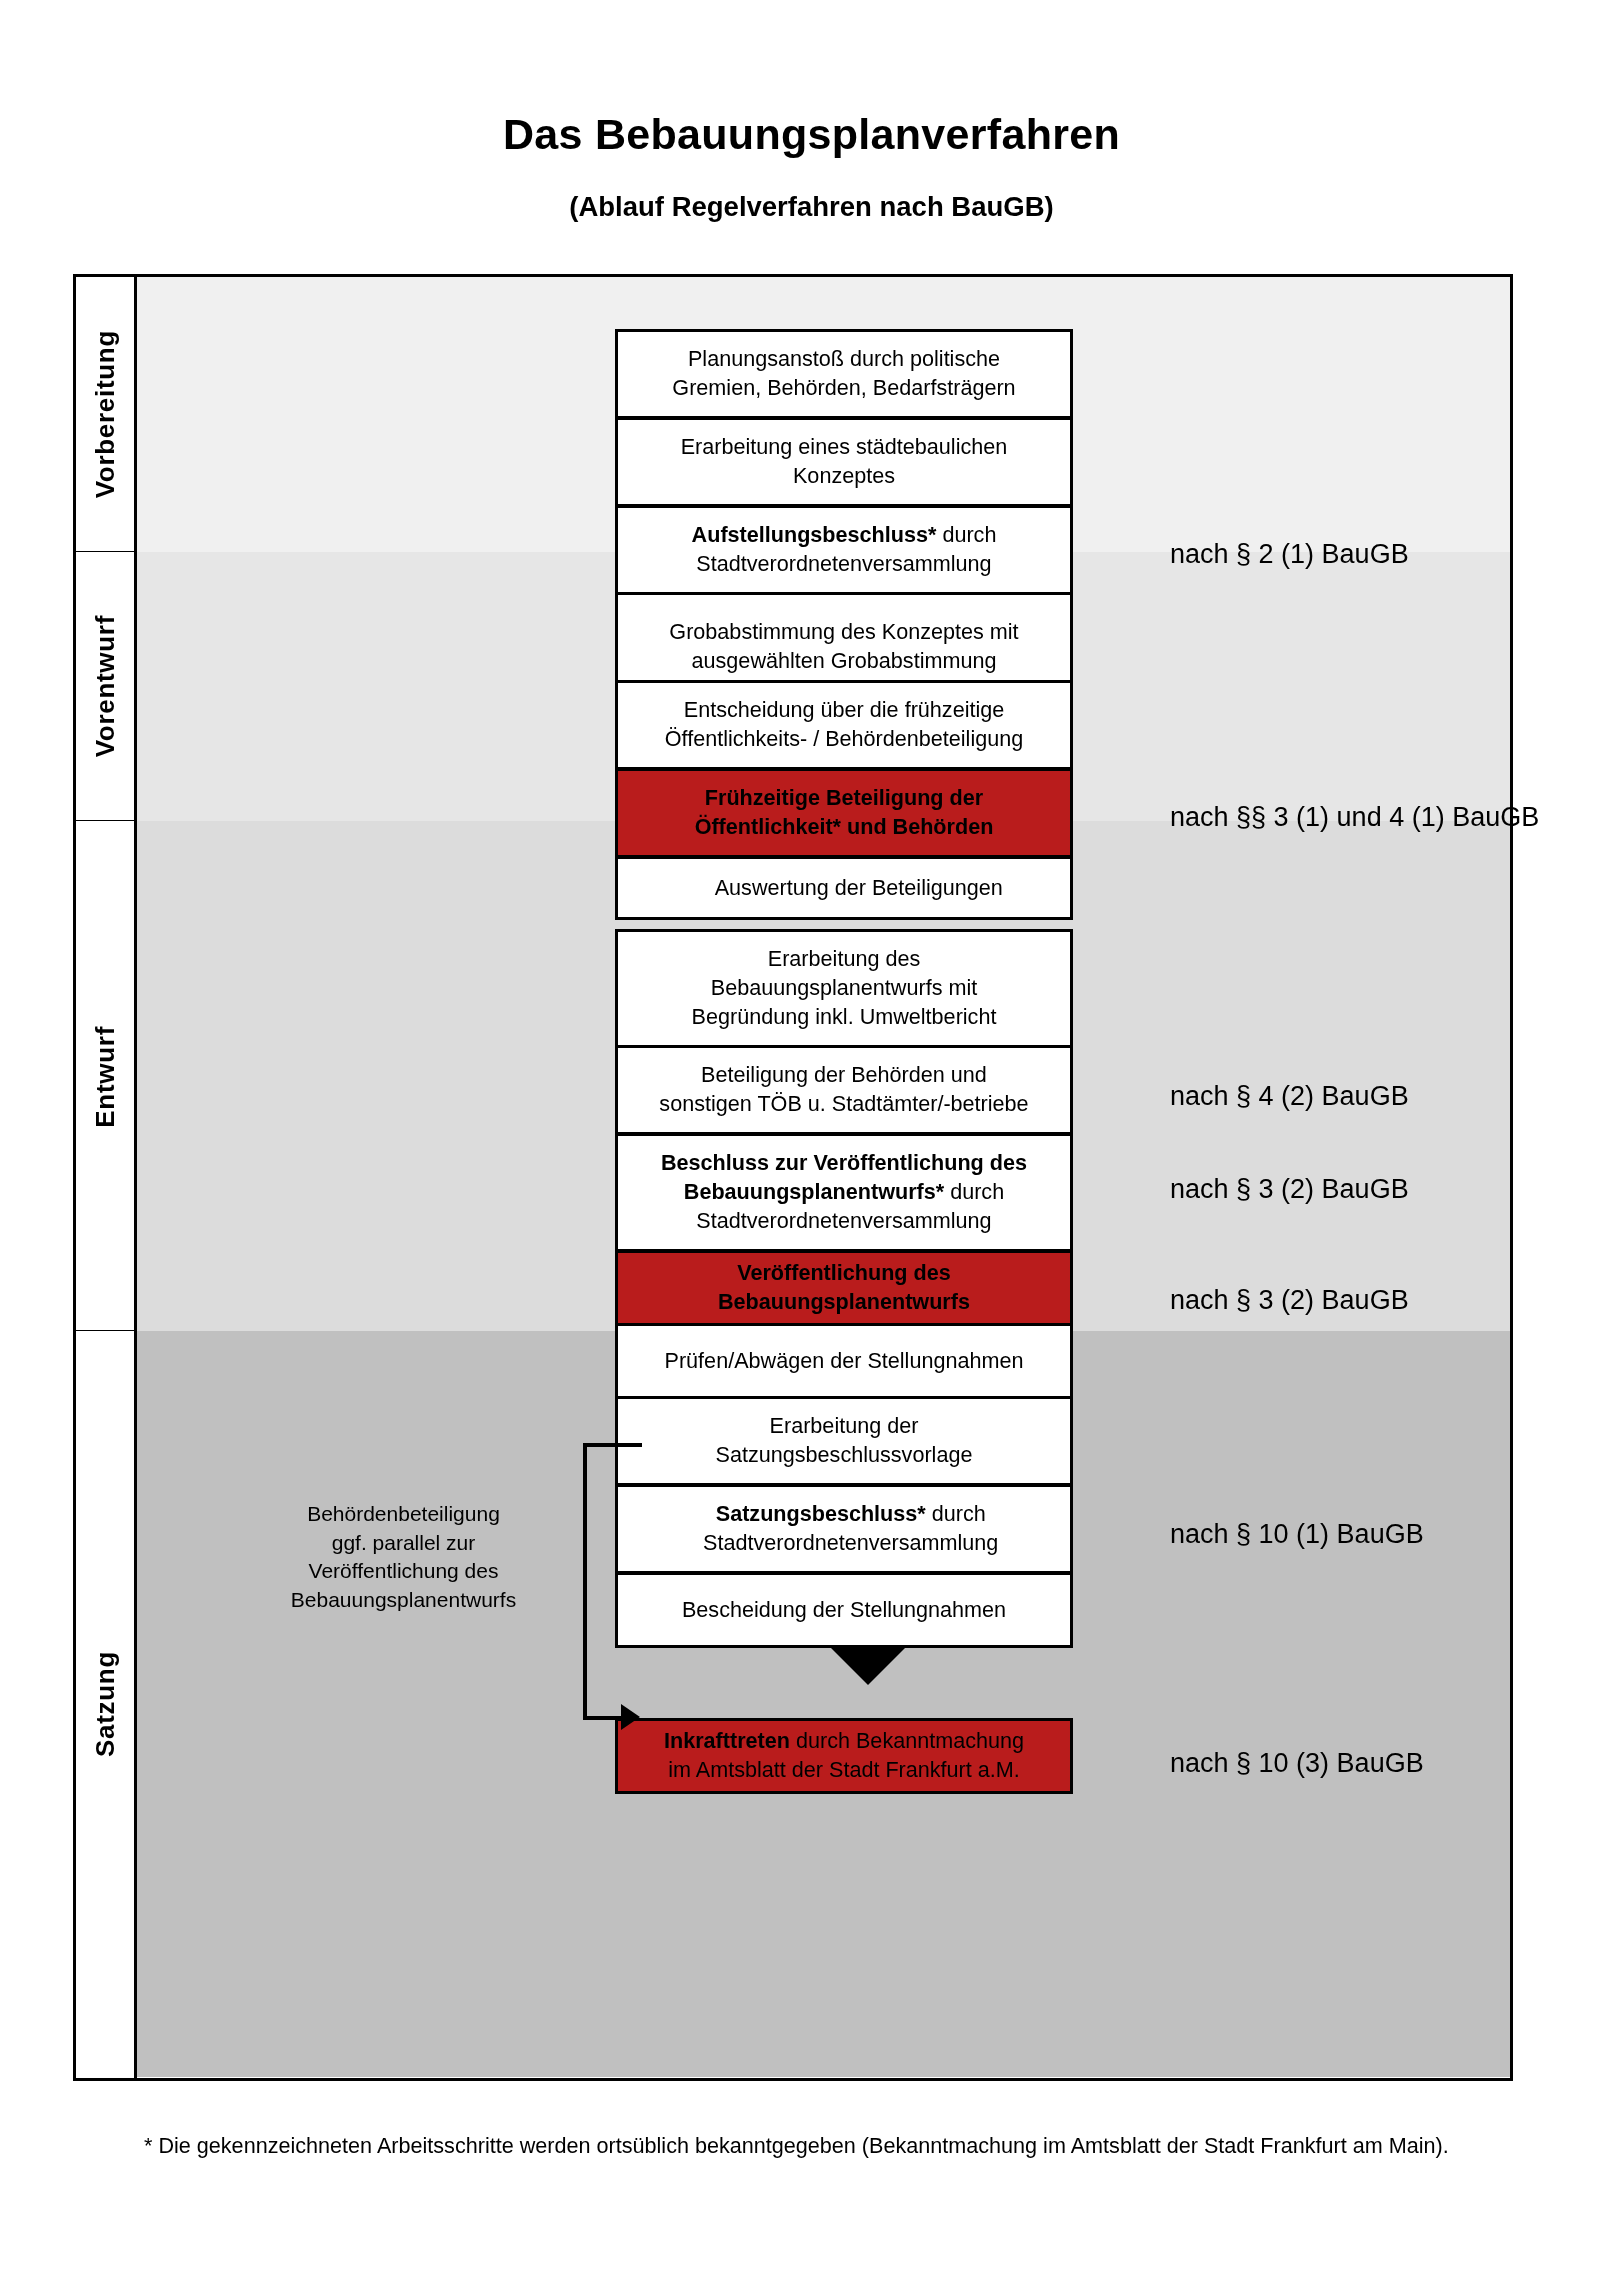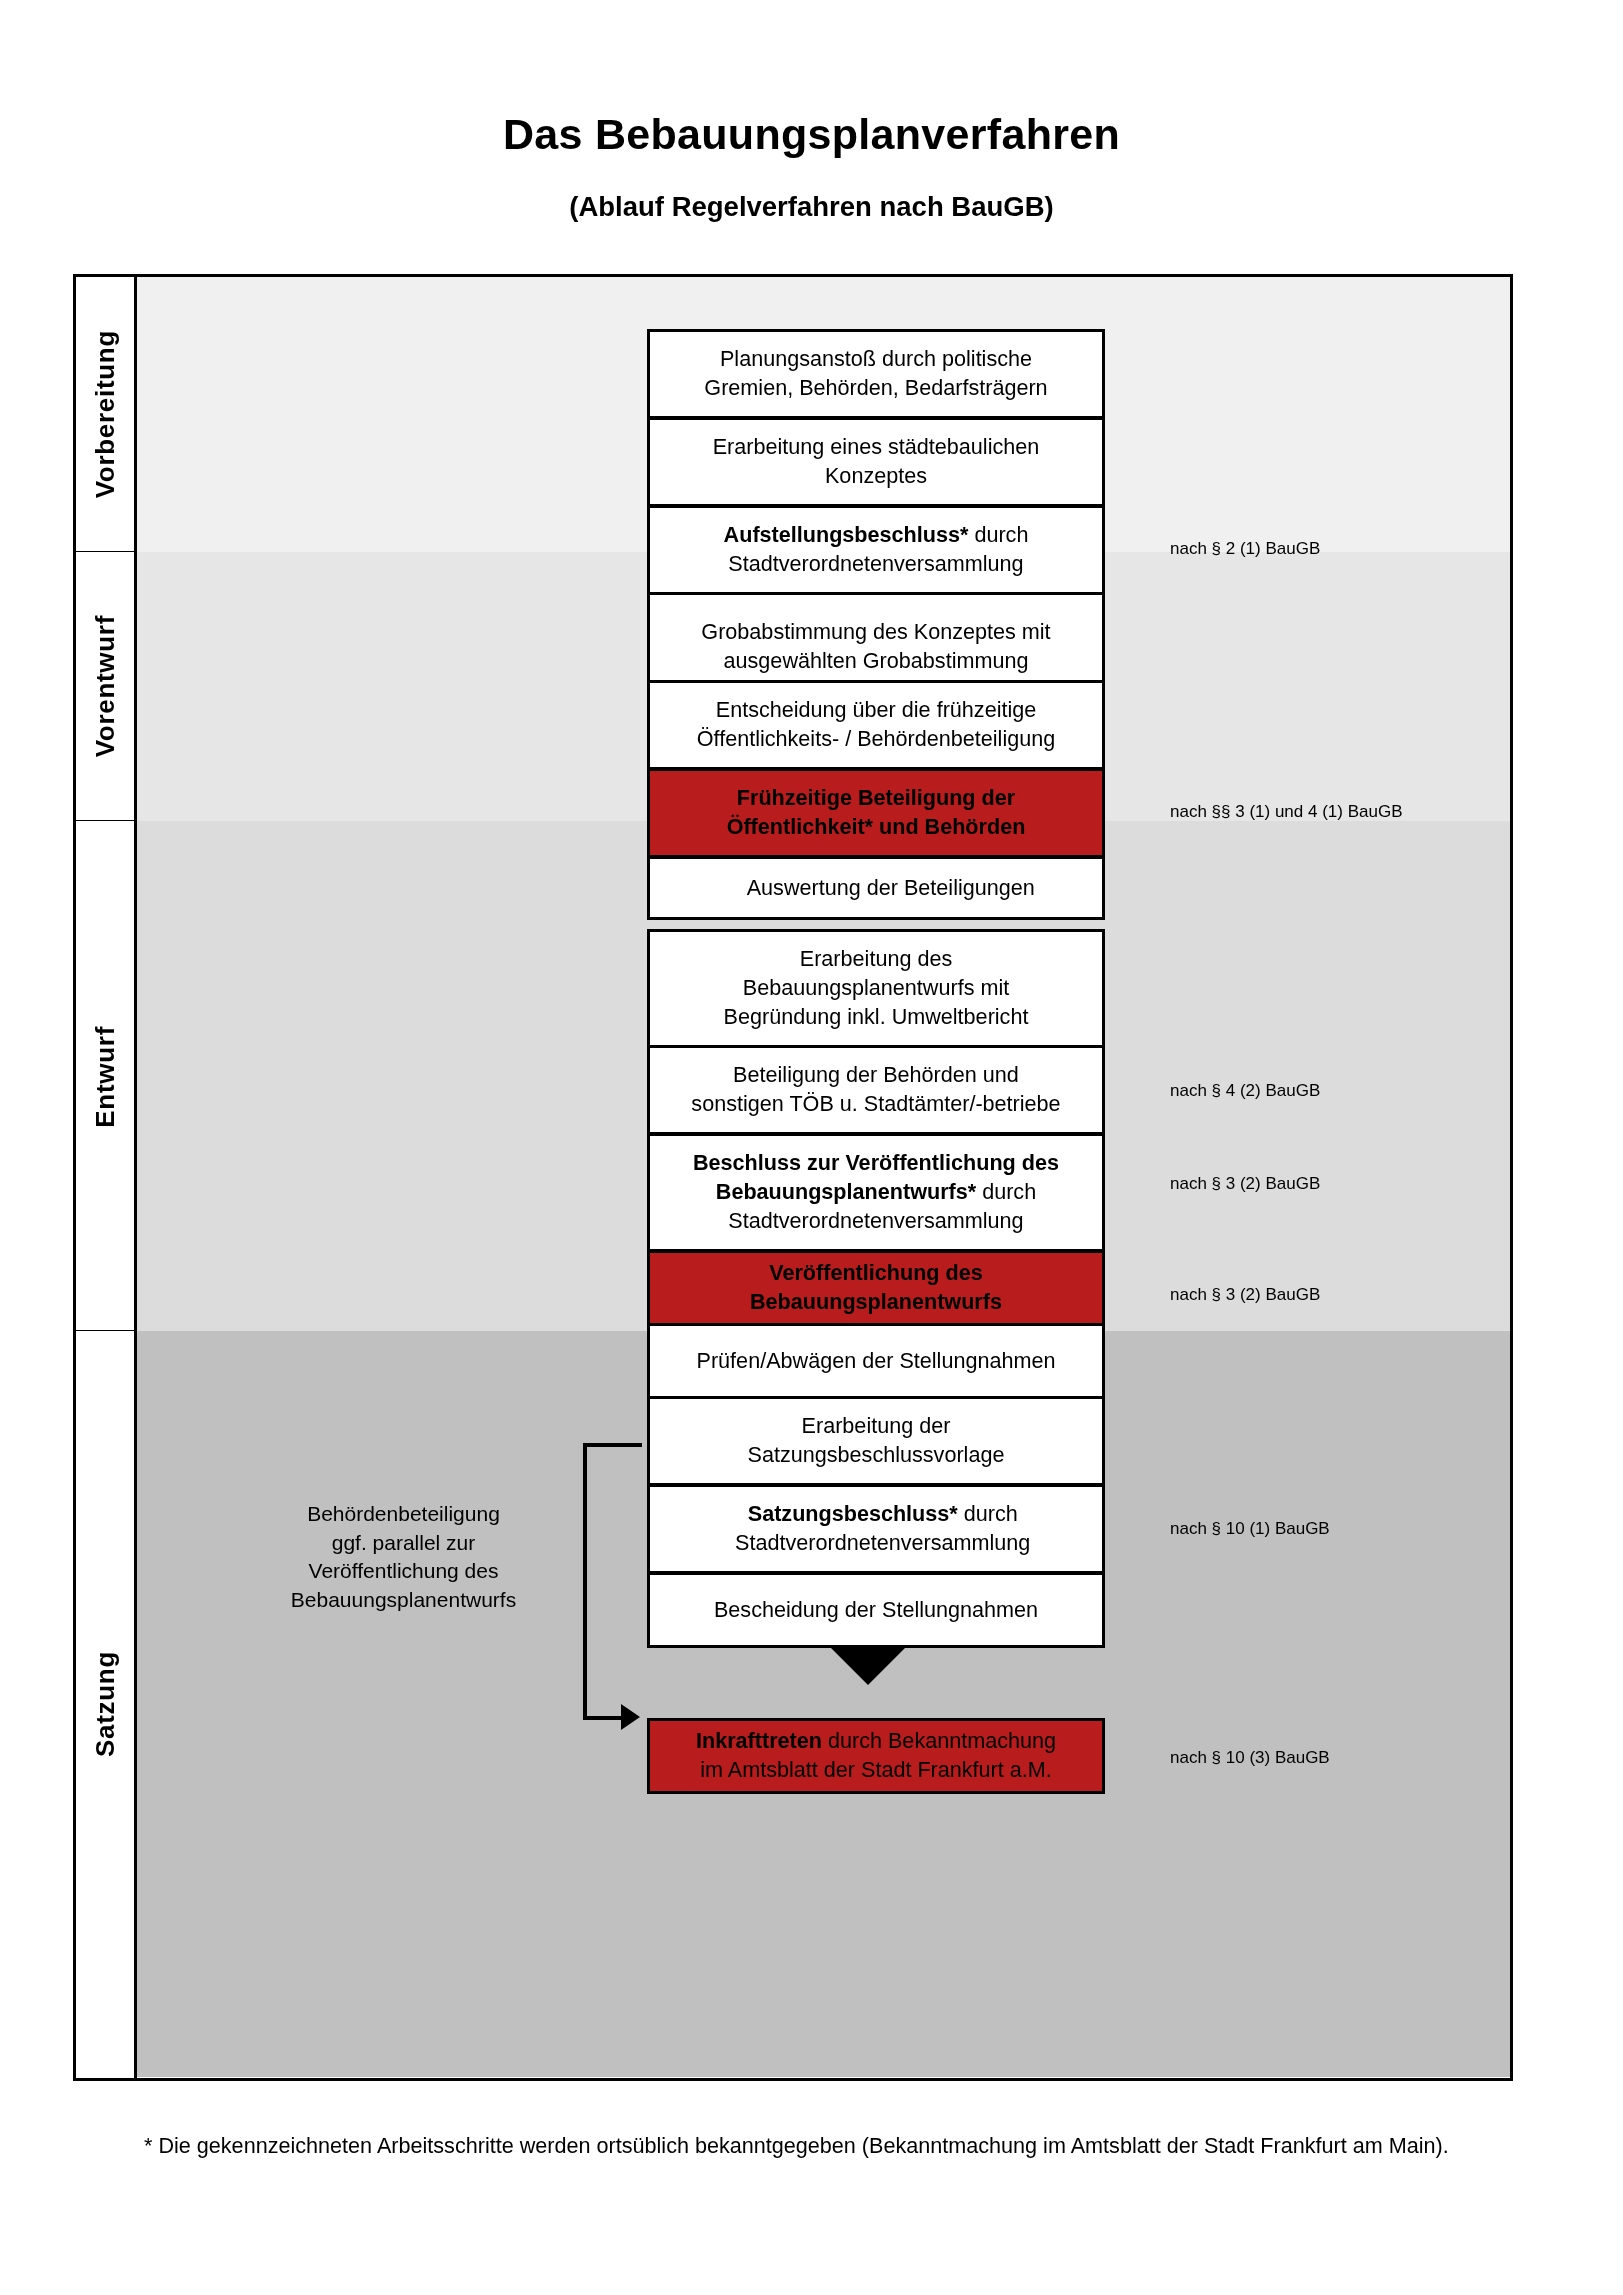--- a/index.html
+++ b/index.html
@@ -87,21 +87,21 @@
     transform: rotate(180deg);
     font-size: 26px;
     font-weight: bold;
     white-space: nowrap;
     letter-spacing: 0.7px;
   }
 
   
   .pbox {
     position: absolute;
-    left: 571px;
+    left: 539px;
     width: 458px;
     box-sizing: border-box;
     border: 3.3px solid #000000;
     background: #ffffff;
     display: flex;
     align-items: center;
     justify-content: center;
     text-align: center;
     font-size: 21.6px;
     line-height: 1.34;
@@ -174,21 +174,21 @@
     border-top: 13.7px solid transparent;
     border-bottom: 13.7px solid transparent;
     border-left: 19.6px solid #000000;
     z-index: 6;
   }
 
   
   .legal-ref {
     position: absolute;
     left: 1094px;
-    font-size: 17px;
+    font-size: 27px;
     white-space: nowrap;
     z-index: 5;
   }
 
   
   #footnote {
     position: absolute;
     left: 144px;
     top: 2129px;
     width: 1368px;

